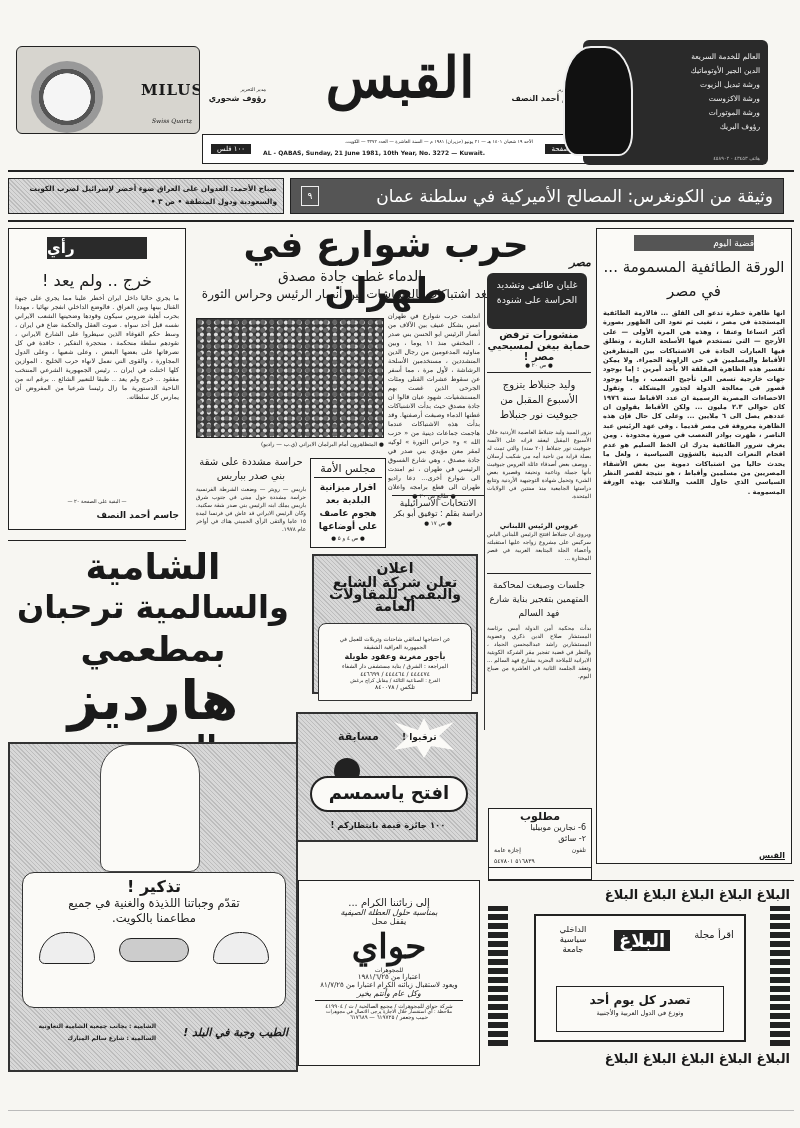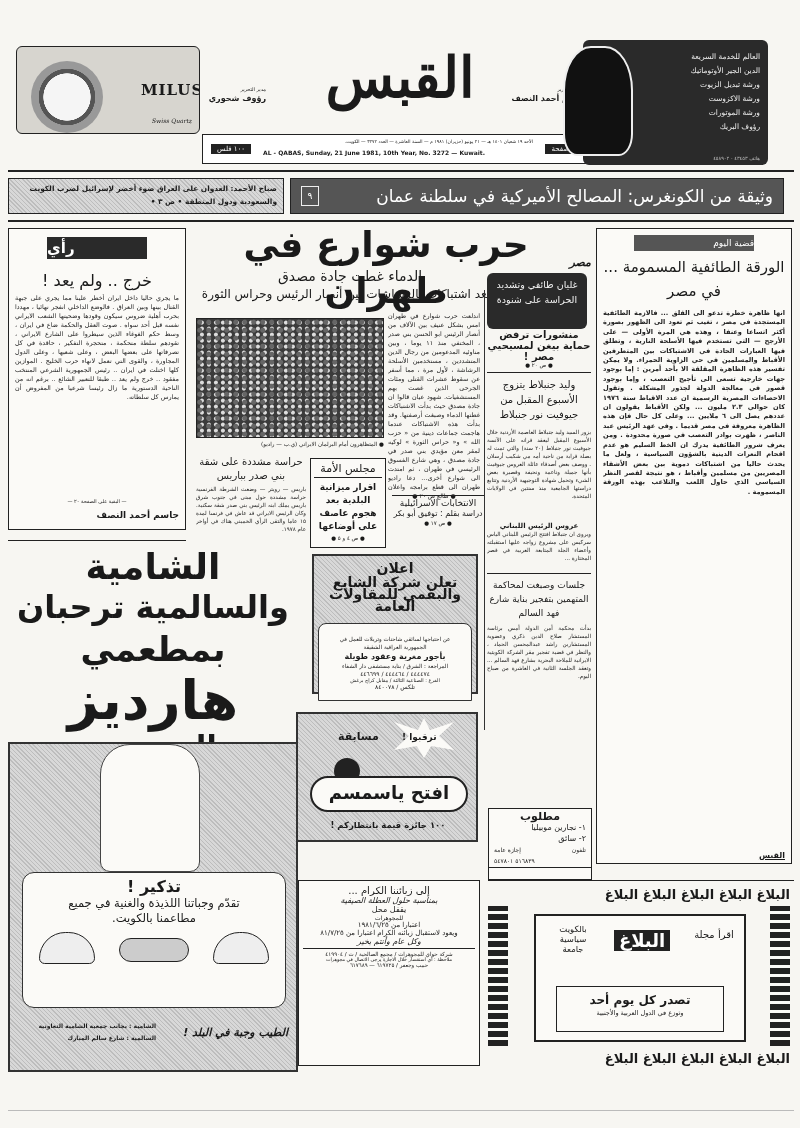--- a/index.html
+++ b/index.html
@@ -170,36 +170,37 @@
   <div class="abs hl" style="left:12px;top:68px;width:158px;font-size:18px">افتح ياسمسم</div>
   <div class="abs hl" style="left:4px;top:106px;width:172px;font-size:8.5px">١٠٠ جائزة قيمة بانتظاركم !</div>
 </div>
 
 <div class="abs box" style="left:488px;top:828px;width:104px;height:52px;padding:2px 4px;overflow:hidden">
   <div class="hl" style="font-size:14px;font-weight:normal;line-height:16px">مطلوب</div>
 </div>
 
 <div class="abs box" style="left:488px;top:808px;width:104px;height:60px;padding:2px 5px;font-size:8px;line-height:11px;direction:rtl;text-align:right">
   <div style="font-size:11px;font-weight:bold;text-align:center">مطلوب</div>
-  <div>١- نجارين موبيليا</div>
+  <div>6- نجارين موبيليا</div>
   <div>٢- سائق</div>
   <div style="display:flex;justify-content:space-between;font-size:6px">
     <span>تلفون</span>
     <span>إجازة عامة</span>
   </div>
   <div style="font-size:6px;text-align:left;direction:ltr">
     <span>٥١٦٨٣٩</span>
     <span>٥٤٧٨٠١</span>
   </div>
 </div>
 
-<div class="abs box" style="left:298px;top:880px;width:182px;height:186px;padding:4px">
+<div class="abs box" style="left:298px;top:880px;width:182px;height:186px;padding:16px">
   <div class="hl" style="font-size:10px;font-weight:normal">إلى زبائننا الكرام ...</div>
   <div class="hl" style="font-size:8px;font-weight:normal;font-style:italic">بمناسبة حلول العطلة الصيفية</div>
   <div class="hl" style="font-size:8px;font-weight:normal">يقفل محل</div>
+  <div class="hl" style="font-size:34px;line-height:40px;font-family:'DejaVu Serif',serif">حواي</div>
   <div class="hl" style="font-size:6px;font-weight:normal">للمجوهرات</div>
   <div class="hl" style="font-size:7px;font-weight:normal">اعتبارا من ١٩٨١/٦/٢٥</div>
   <div class="hl" style="font-size:7px;font-weight:normal">ويعود لاستقبال زبائنه الكرام اعتبارا من ٨١/٧/٢٥</div>
   <div class="hl" style="font-size:8px;font-weight:normal;font-style:italic">وكل عام وأنتم بخير</div>
   <div class="hl" style="font-size:5.5px;font-weight:normal;border-top:1px solid #222;margin-top:2px;padding-top:2px">شركة حواي للمجوهرات / مجمع الصالحية / ت / ٤١٩٩٠٤</div>
   <div class="hl" style="font-size:4.8px;font-weight:normal">ملاحظة : أي استفسار خلال الاجازة يرجى الاتصال في مجوهرات</div>
   <div class="hl" style="font-size:5.5px;font-weight:normal">حبيب وجعفر / ٦١٩٧٢٥ — ٦١٧٦٨٩</div>
 </div>
 
 <div class="rule" style="left:488px;top:880px;width:306px;height:1px"></div>
@@ -217,21 +218,21 @@
     <span>البلاغ</span>
     <span>البلاغ</span>
     <span>البلاغ</span>
     <span>البلاغ</span>
     <span>البلاغ</span>
   </div>
   <div class="abs box" style="left:46px;top:30px;width:212px;height:128px;border:2px solid #222">
     <div class="abs rtl" style="right:10px;top:12px;width:40px;font-size:10px;line-height:13px;text-align:center">اقرأ مجلة</div>
     <div class="abs hl" style="left:78px;top:14px;width:56px;font-size:18px;background:#222;color:#fff">البلاغ</div>
     <div class="abs rtl" style="left:12px;top:8px;width:50px;font-size:8.5px;line-height:10px;text-align:center">
-      <div>بالكويت</div>
+      <div>الداخلي</div>
       <div>سياسية</div>
       <div>جامعة</div>
     </div>
     <div class="abs box" style="left:20px;top:70px;width:168px;height:46px;border:1.5px solid #222">
       <div class="hl" style="font-size:12px;margin-top:6px">تصدر كل يوم أحد</div>
       <div class="hl" style="font-size:6.5px;font-weight:normal;margin-top:2px">وتوزع في الدول العربية والأجنبية</div>
     </div>
   </div>
 </div>
 

